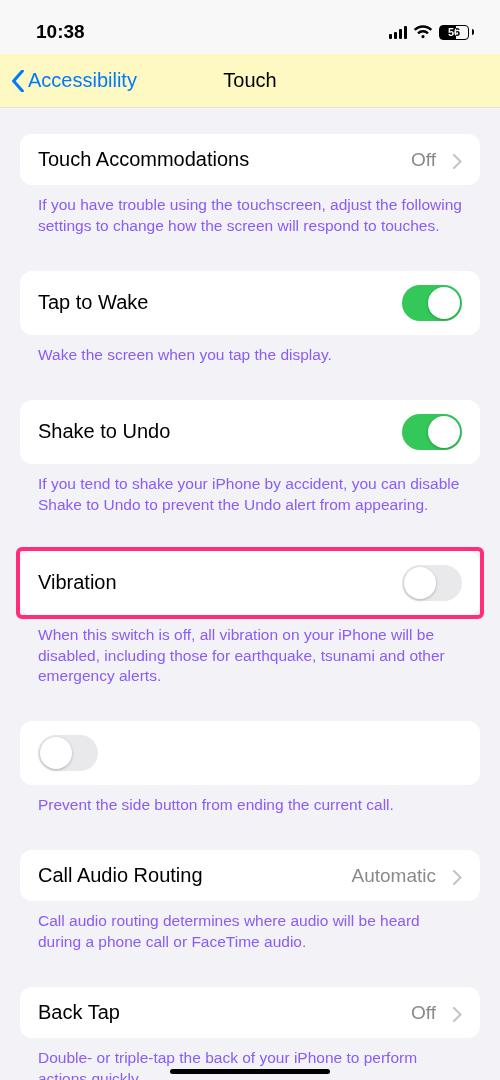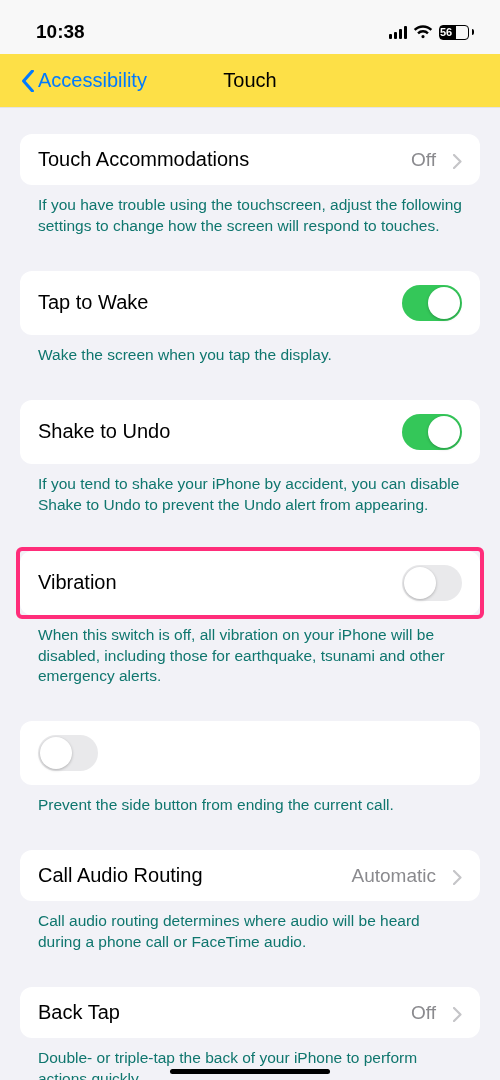--- a/index.html
+++ b/index.html
@@ -36,37 +36,37 @@
   .signal-bar.b1 { height: 5px; }
   .signal-bar.b2 { height: 7px; }
   .signal-bar.b3 { height: 10px; }
   .signal-bar.b4 { height: 13px; }
   .wifi-icon { width: 20px; height: 14px; display:flex; align-items:center; justify-content:center;}
   .battery {
     display:flex; align-items:center; gap:2px;
   }
   .battery-body {
     width: 30px; height: 15px; border:1.5px solid #000; border-radius: 4px;
-    position: relative; display:flex; align-items:center; justify-content:flex-start;
+    position: relative; display:flex; align-items:center; justify-content:center;
     font-size: 11px; font-weight: 600;
     background: linear-gradient(to right, #000 56%, transparent 56%);
     color:#fff;
   }
   .battery-label {
     position: relative; z-index:1; mix-blend-mode: difference;
   }
   .battery-tip { width:2px; height:6px; background:#000; border-radius: 0 2px 2px 0; margin-left:1px;}
   
   .nav-bar {
     height: 54px;
     display: grid;
     grid-template-columns: 1fr auto 1fr;
     align-items: center;
-    padding: 0 20px;
-    background: #fde047;
+    padding: 0 10px;
+    background: #fef9c3;
     border-bottom: 1px solid #e3e3e6;
   }
   .back {
     display:flex; align-items:center; gap:2px;
     color: #007aff; font-size: 20px;
     cursor:pointer;
   }
   .back svg { width: 16px; height: 22px; }
   .nav-title {
     font-size: 20px; font-weight: 400; text-align:center;
@@ -87,21 +87,21 @@
   .cell:first-of-type { margin-top: 26px; }
   .cell-label { font-weight: 400; color:#000; }
   .cell-value { color:#8a8a8e; font-size:19px; display:flex; align-items:center; gap:17px;}
   .chevron {
     width: 9px; height: 15px;
     display:inline-block;
   }
   .chevron svg { width:100%; height:100%; }
   .footer-text {
     font-size: 15.5px;
-    color: #0f766e;
+    color: #8b5cf6;
     line-height: 1.35;
     padding: 10px 18px 0 18px;
   }
   
   .toggle {
     width: 60px; height: 36px; border-radius: 18px;
     position: relative; flex-shrink:0;
     cursor:pointer;
   }
   .toggle.on { background:#34c759; }

